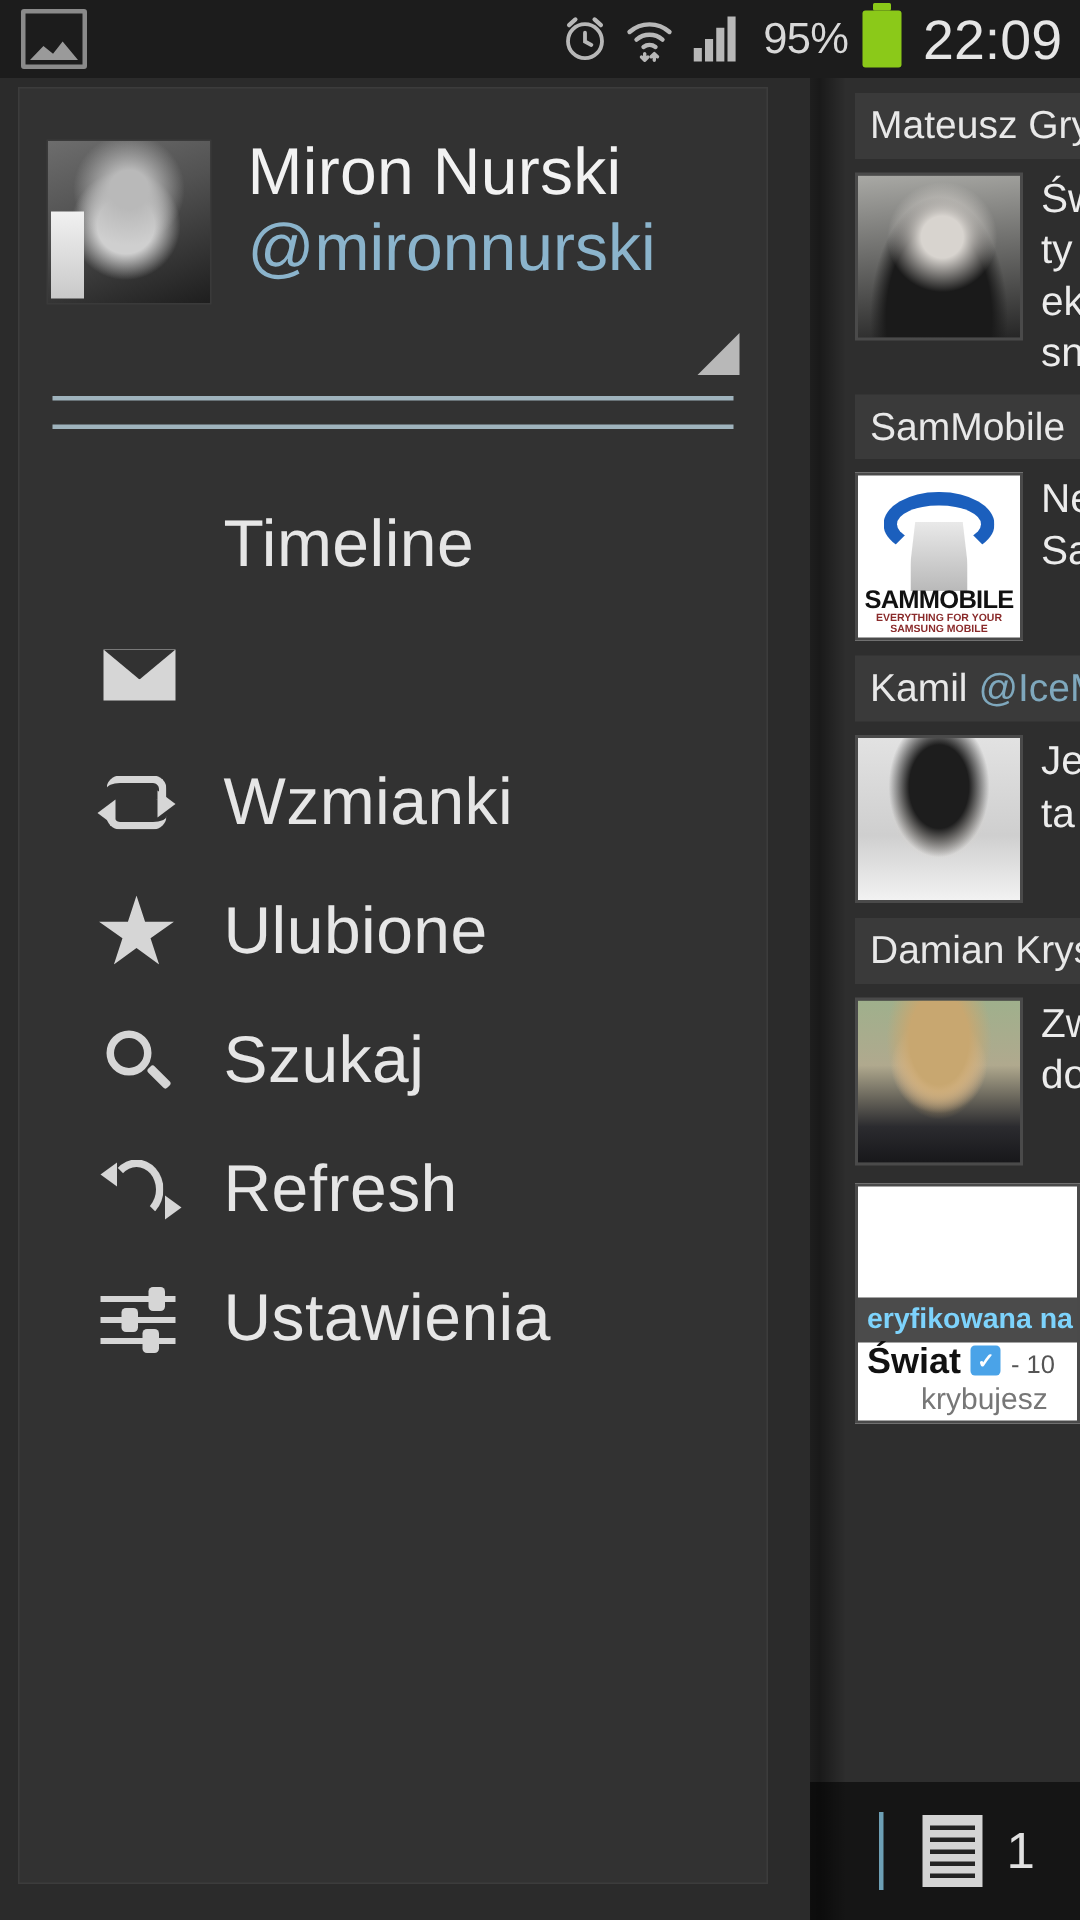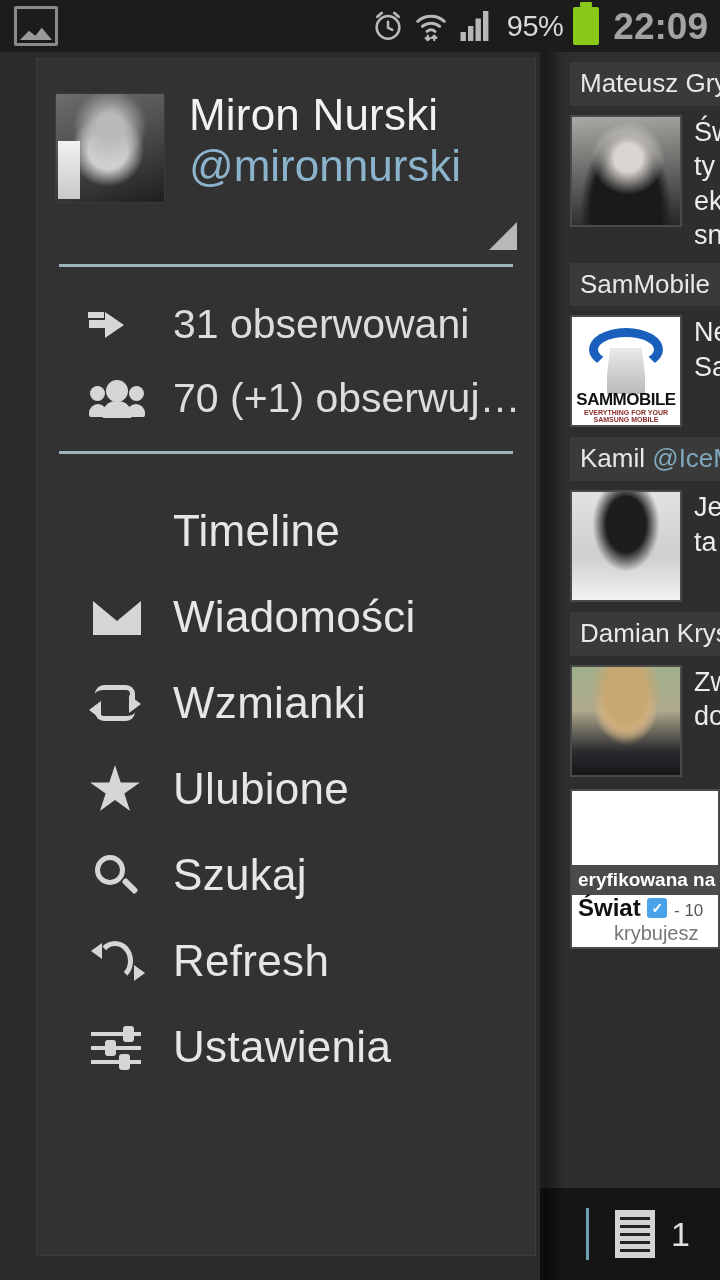--- a/index.html
+++ b/index.html
@@ -48,22 +48,22 @@
   }
   .sb-batt {
     width:26px; height:38px; background:#8bc919;
     border-radius:2px; position:relative;
   }
   .sb-batt::before {
     content:""; position:absolute; top:-5px; left:7px;
     width:12px; height:5px; background:#8bc919; border-radius:1px;
   }
   .sb-clock {
-    color:#a3a3a3; font-size:37px; letter-spacing:0px;
-    margin-left:4px; line-height:1;font-weight:bold;
+    color:#e5e5e5; font-size:37px; letter-spacing:0px;
+    margin-left:4px; line-height:1;
   }
 
   
   #timeline {
     position:absolute; top:52px; left:540px;
     width:180px; height:1228px;
     background:#2e2e2e;
     overflow:hidden;
   }
   .tw { padding:0 0 0 0; }
@@ -135,21 +135,21 @@
       linear-gradient(180deg,#9fb08c 0%, #b0a98e 40%, #2b2b2f 78%, #17171a 100%); }
 
   
   .tw-card {
     margin:12px 0 0 30px; width:150px; height:160px;
     background:#fff; position:relative; overflow:hidden;
     border:2px solid #4a4a4a;
   }
   .tw-card .cbar {
     position:absolute; left:0; top:48%; width:100%;
-    background:#4b4b4b; color:#ffffff;
+    background:#4b4b4b; color:#7dd3fc;
     font-size:19px; font-weight:bold; padding:4px 0 4px 6px;
     white-space:nowrap;
   }
   .tw-card .cline {
     position:absolute; left:6px; top:66%;
     font-size:24px; font-weight:bold; color:#111; white-space:nowrap;
   }
   .tw-card .cverif {
     display:inline-block; width:20px; height:20px; background:#4aa3e8;
     border-radius:3px; color:#fff; font-size:14px; text-align:center;
@@ -190,21 +190,21 @@
     position:absolute; top:52px; left:520px; width:44px; height:1228px;
     background:linear-gradient(90deg, rgba(0,0,0,0.0) 0%, rgba(0,0,0,0.45) 60%, rgba(0,0,0,0.0) 100%);
   }
   #drawer {
     position:absolute; top:52px; left:0;
     width:540px; height:1228px;
     background:#2b2b2b;
     padding:0;
   }
   #drawer-inner {
-    position:absolute; top:6px; left:36px;
+    position:absolute; top:6px; left:12px;
     width:500px; height:1198px;
     background:#323232;
     border:1px solid #3c3c3c;
   }
 
   
   #profile {
     position:relative;
     margin:34px 18px 0 18px;
     height:155px;
@@ -503,37 +503,20 @@
           <div>
             <div class="pname">Miron Nurski</div>
             <div class="phandle">@mironnurski</div>
           </div>
         </div>
         <div class="pfold"></div>
       </div>
 
       <hr class="div">
 
-      <div class="stats">
-        <div class="stat">
-          <span class="ico ic-follow"></span>
-          <span class="lbl">31 obserwowani</span>
-        </div>
-        <div class="stat">
-          <span class="ico ic-followers">
-            <i class="h1"></i>
-              <i class="h2"></i>
-              <i class="h3"></i>
-            <i class="b1"></i>
-              <i class="b2"></i>
-              <i class="b3"></i>
-          </span>
-          <span class="lbl">70 (+1) obserwuj…</span>
-        </div>
-      </div>
 
       <hr class="div">
 
       <div class="menu">
 
         <div class="mitem">
           <span class="ico">
             <span class="ic-timeline">
               <span style="top:7px"></span><span style="top:14px"></span>
               <span style="top:21px"></span><span style="top:28px"></span>
@@ -541,21 +524,20 @@
             </span>
           </span>
           <span class="lbl">Timeline</span>
         </div>
 
 
         <div class="mitem">
           <span class="ico">
             <i class="ic-mail"></i>
           </span>
-          <span class="lbl">Wiadomości</span>
         </div>
 
         <div class="mitem">
           <span class="ico ic-rt">
             <i class="a1"></i>
               <i class="a2"></i>
               <i class="t1"></i>
               <i class="t2"></i>
           </span>
           <span class="lbl">Wzmianki</span>

